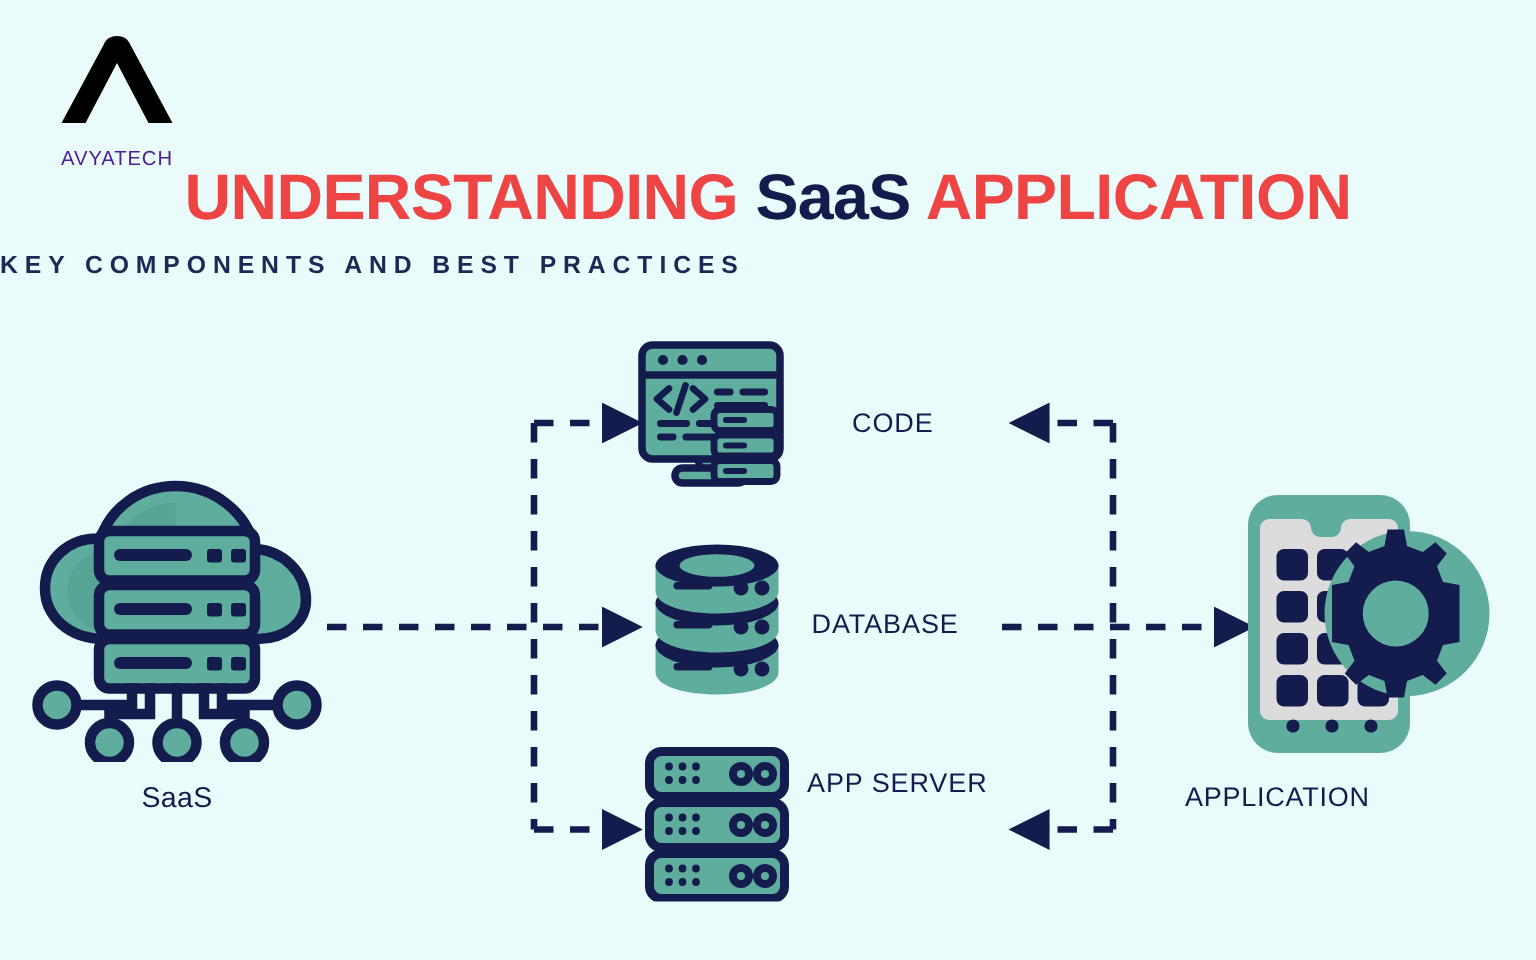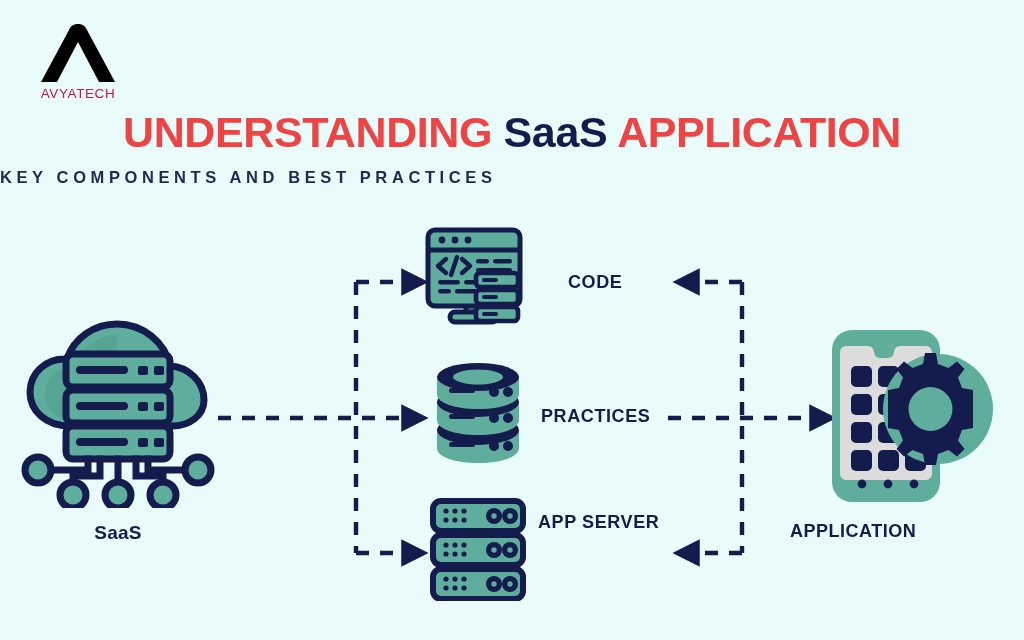--- a/index.html
+++ b/index.html
@@ -28,25 +28,25 @@
     top: 22px;
     width: 120px;
     text-align: center;
   }
   .logo-mark {
     display: block;
     margin: 0 auto;
   }
   .logo-word {
     display: block;
-    margin-top: 2px;
+    margin-top: 14px;
     font-size: 13.5px;
     font-weight: 400;
     letter-spacing: 0.6px;
-    color: #be185d;
+    color: #4c1d95;
     font-family: "Liberation Sans", sans-serif;
   }
 
   
   .title {
     position: absolute;
     left: 0;
     top: 108px;
     width: 1024px;
     text-align: center;
@@ -67,21 +67,21 @@
     font-size: 16.5px;
     font-weight: bold;
     letter-spacing: 4.6px;
     color: #1b2a54;
     font-family: "Liberation Sans", sans-serif;
   }
 
   
   .node-label {
     position: absolute;
-    font-weight: bold;
+    font-weight: normal;
     color: #141b4d;
     font-family: "Liberation Sans", sans-serif;
     white-space: nowrap;
   }
   .label-saas {
     left: 0; top: 522px; width: 236px;
     text-align: center; font-size: 19px; letter-spacing: 0.2px;
   }
   .label-code      { left: 568px; top: 272px; font-size: 18px; letter-spacing: 0.6px; }
   .label-database  { left: 541px; top: 406px; font-size: 18px; letter-spacing: 0.6px; }
@@ -253,21 +253,21 @@
       <circle cx="77" cy="56" r="5" fill="#141b4d"></circle>
 
       <path d="M6 14 L6 32 C6 41 24 47 47 47 C70 47 88 41 88 32 L88 14 Z" fill="#5fae9d"></path>
       <ellipse cx="47" cy="15" rx="41" ry="14" fill="#141b4d"></ellipse>
       <ellipse cx="47" cy="15" rx="25" ry="7.5" fill="#5fae9d"></ellipse>
       <rect x="18" y="26" width="26" height="5" rx="2.5" fill="#141b4d"></rect>
       <circle cx="63" cy="30" r="5" fill="#141b4d"></circle>
       <circle cx="77" cy="30" r="5" fill="#141b4d"></circle>
     </svg>
   </div>
-  <div class="node-label label-database">PRACTICES</div>
+  <div class="node-label label-database">DATABASE</div>
 
   <div class="icon-box icon-appserver">
     <svg width="100" height="104" viewBox="0 0 100 104">
       <g>
 
         <rect x="5" y="4" width="90" height="30" rx="8" fill="#5fae9d" stroke="#141b4d" stroke-width="6"></rect>
         <g fill="#141b4d">
           <circle cx="18" cy="14" r="2.6"></circle>
             <circle cx="27" cy="14" r="2.6"></circle>
             <circle cx="36" cy="14" r="2.6"></circle>

